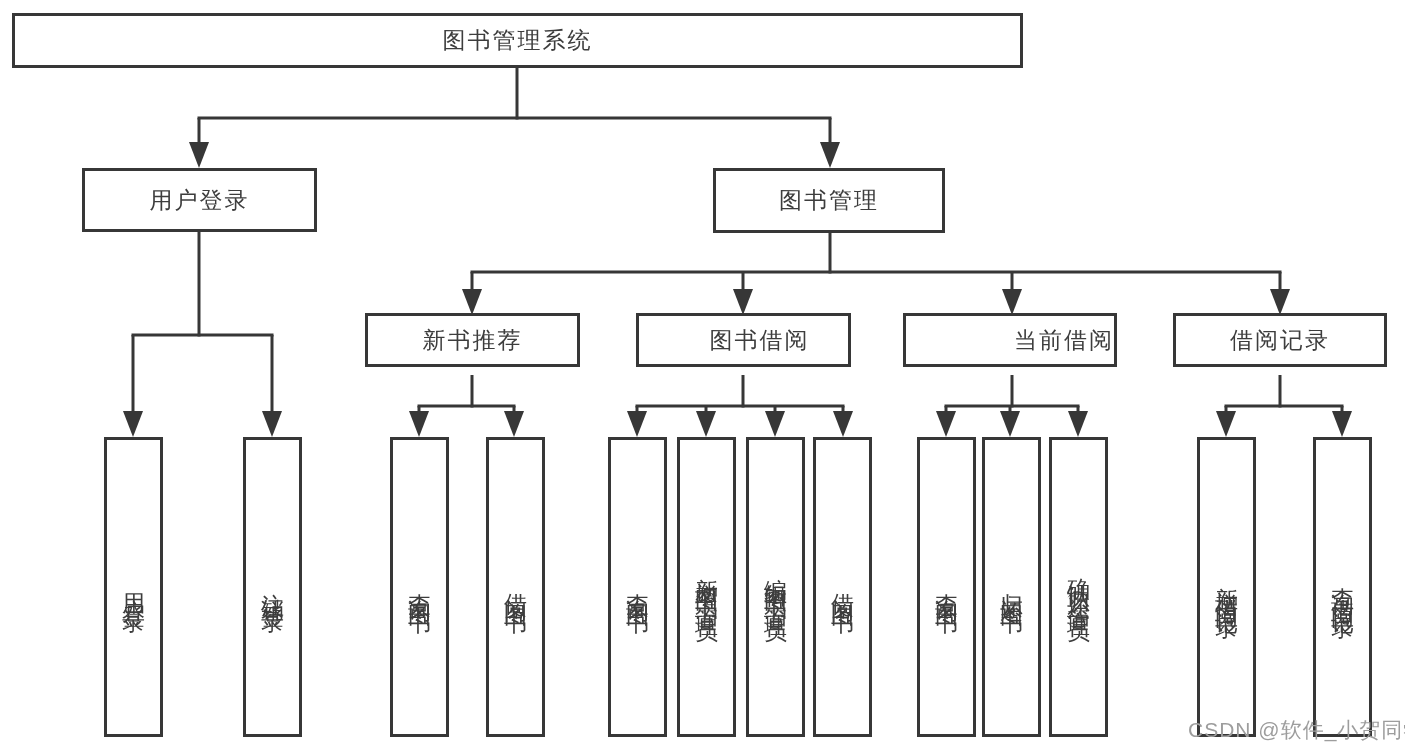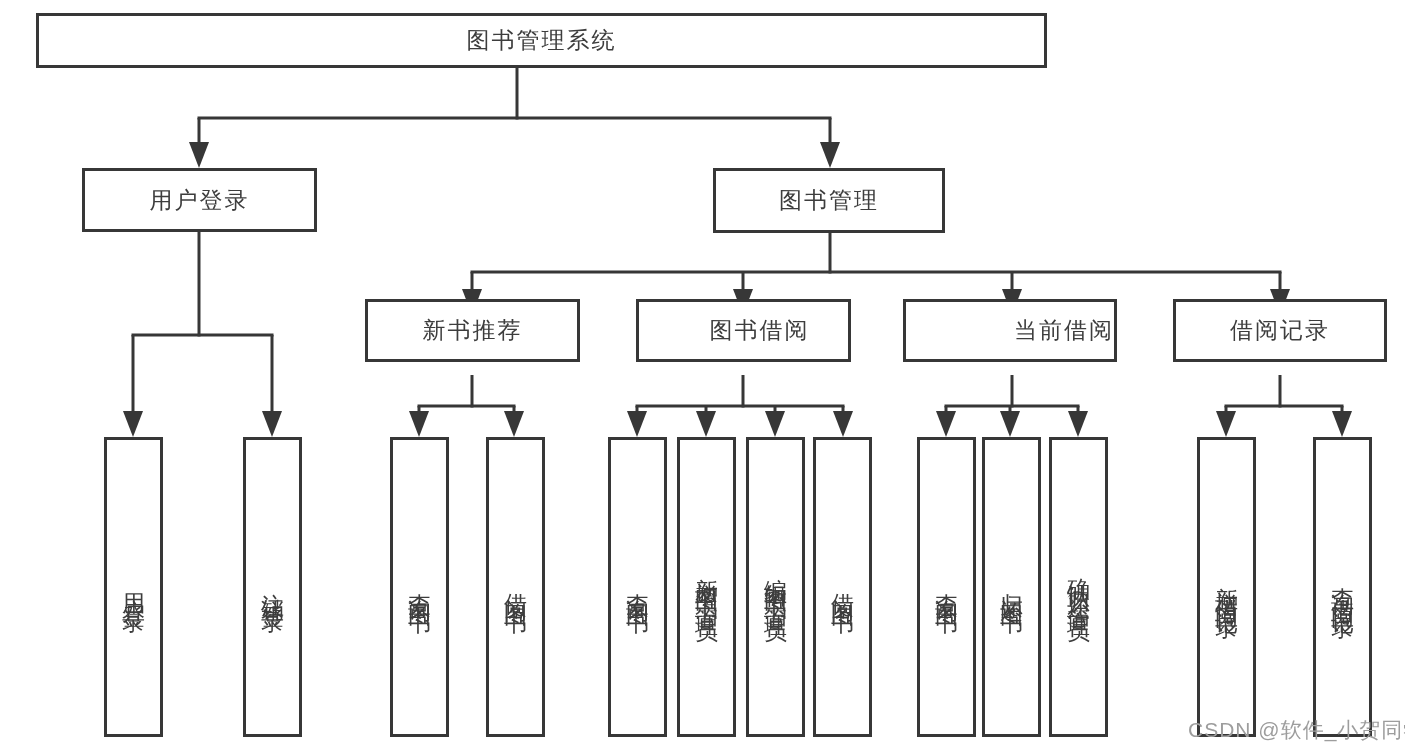--- a/index.html
+++ b/index.html
@@ -37,26 +37,26 @@
     white-space: nowrap;
     z-index: 2;
   }
   .box .v {
     writing-mode: vertical-rl;
     text-orientation: mixed;
     letter-spacing: 6px;
     line-height: 1;
   }
   
-  .n-root  { left: 12px;   top: 13px;  width: 1011px; height: 55px; margin-left: 24px; }
+  .n-root  { left: 12px;   top: 13px;  width: 1011px; height: 55px; }
   
   .n-login { left: 82px;   top: 168px; width: 235px;  height: 64px; }
   .n-mgmt  { left: 713px;  top: 168px; width: 232px;  height: 65px; }
   
-  .n-l3    { top: 299px; height: 63px; }
+  .n-l3    { top: 313px; height: 54px; }
   .n-rec   { left: 365px;  width: 215px; }
   .n-bor   { left: 636px;  width: 215px; padding-left: 32px; }
   .n-cur   { left: 903px;  width: 214px; justify-content: flex-end; }
   .n-hist  { left: 1173px; width: 214px; justify-content: center; }
   
   .leaf    { top: 437px; height: 300px; width: 59px; }
   .lf1  { left: 104px; }
   .lf2  { left: 243px; }
   .lf3  { left: 390px; }
   .lf4  { left: 486px; }

